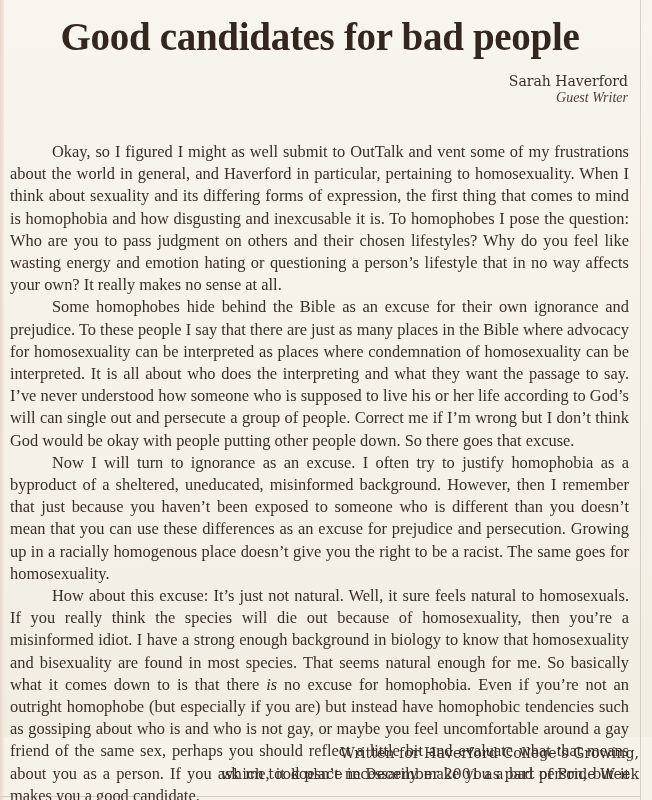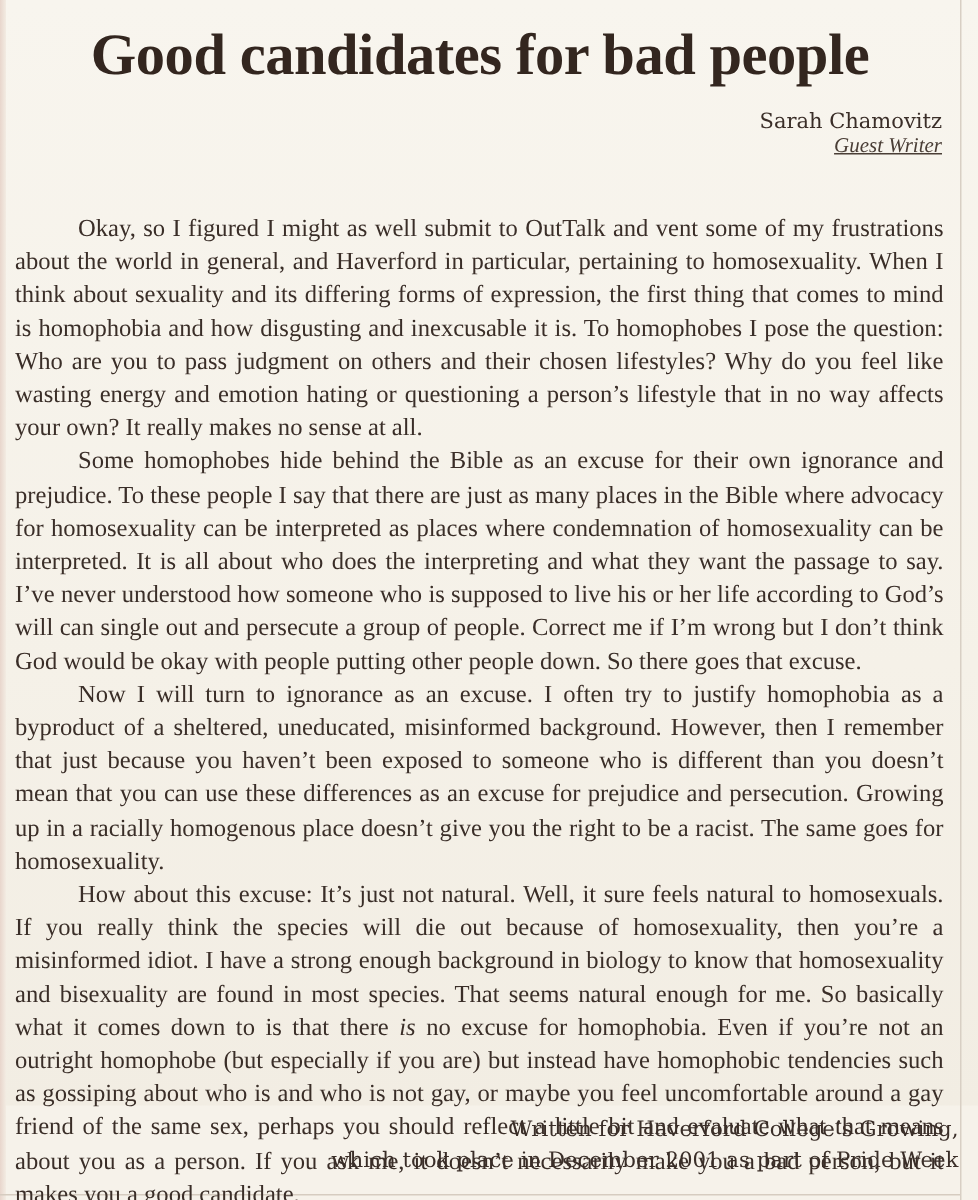--- a/index.html
+++ b/index.html
@@ -71,21 +71,20 @@
       font-size: 14px;
       color: #3a2e28;
       line-height: 18px;
     }
     .role {
       font-family: "Liberation Serif", serif;
       font-style: italic;
       font-size: 14px;
       color: #4a3e36;
       line-height: 16px;
-      text-decoration: underline;
     }
     .body {
       position: absolute;
       left: 10px;
       top: 121px;
       width: 619px;
       font-family: "Liberation Serif", "DejaVu Serif", serif;
       font-size: 16.4px;
       line-height: 22.2px;
       color: #3a2e28;
@@ -113,21 +112,21 @@
 <body>
 
 <div class="page">
   <div class="left-edge"></div>
   <div class="right-rule"></div>
   <div class="bottom-rule"></div>
 
   <h1 class="headline">Good candidates for bad people</h1>
 
   <div class="byline">
-    <div class="author">Sarah Chamovitz</div>
+    <div class="author">Sarah Haverford</div>
     <div class="role">Guest Writer</div>
   </div>
 
   <div class="body">
     <p>Okay, so I figured I might as well submit to OutTalk and vent some of my frustrations about the world in general, and Haverford in particular, pertaining to homosexuality. When I think about sexuality and its differing forms of expression, the first thing that comes to mind is homophobia and how disgusting and inexcusable it is. To homophobes I pose the question: Who are you to pass judgment on others and their chosen lifestyles? Why do you feel like wasting energy and emotion hating or questioning a person’s lifestyle that in no way affects your own? It really makes no sense at all.</p>
     <p>Some homophobes hide behind the Bible as an excuse for their own ignorance and prejudice. To these people I say that there are just as many places in the Bible where advocacy for homosexuality can be interpreted as places where condemnation of homosexuality can be interpreted. It is all about who does the interpreting and what they want the passage to say. I’ve never understood how someone who is supposed to live his or her life according to God’s will can single out and persecute a group of people. Correct me if I’m wrong but I don’t think God would be okay with people putting other people down. So there goes that excuse.</p>
     <p>Now I will turn to ignorance as an excuse. I often try to justify homophobia as a byproduct of a sheltered, uneducated, misinformed background. However, then I remember that just because you haven’t been exposed to someone who is different than you doesn’t mean that you can use these differences as an excuse for prejudice and persecution. Growing up in a racially homogenous place doesn’t give you the right to be a racist. The same goes for homosexuality.</p>
     <p><span>How about this excuse: It’s just not natural. Well, it sure feels natural to homosexuals. If you really think the species will die out because of homosexuality, then you’re a misinformed idiot. I have a strong enough background in biology to know that homosexuality and bisexuality are found in most species. That seems natural enough for me. So basically what it comes down to is that there </span><em>is</em><span> no excuse for homophobia. Even if you’re not an outright homophobe (but especially if you are) but instead have homophobic tendencies such as gossiping about who is and who is not gay, or maybe you feel uncomfortable around a gay friend of the same sex, perhaps you should reflect a little bit and evaluate what that means about you as a person. If you ask me, it doesn’t necessarily make you a bad person, but it makes you a good candidate.</span></p>
   </div>
 

